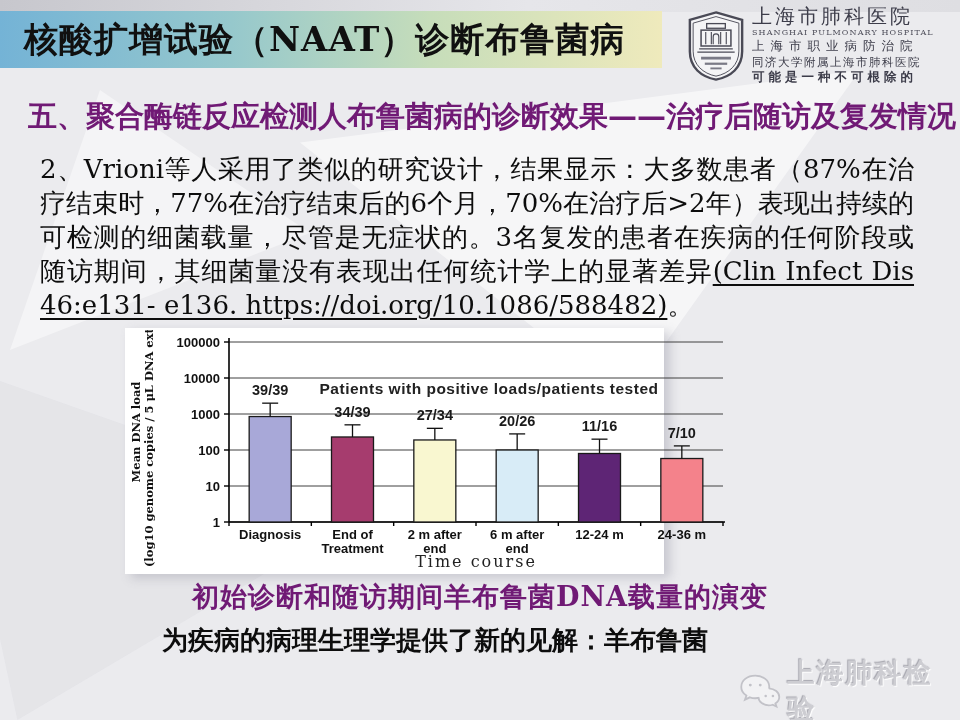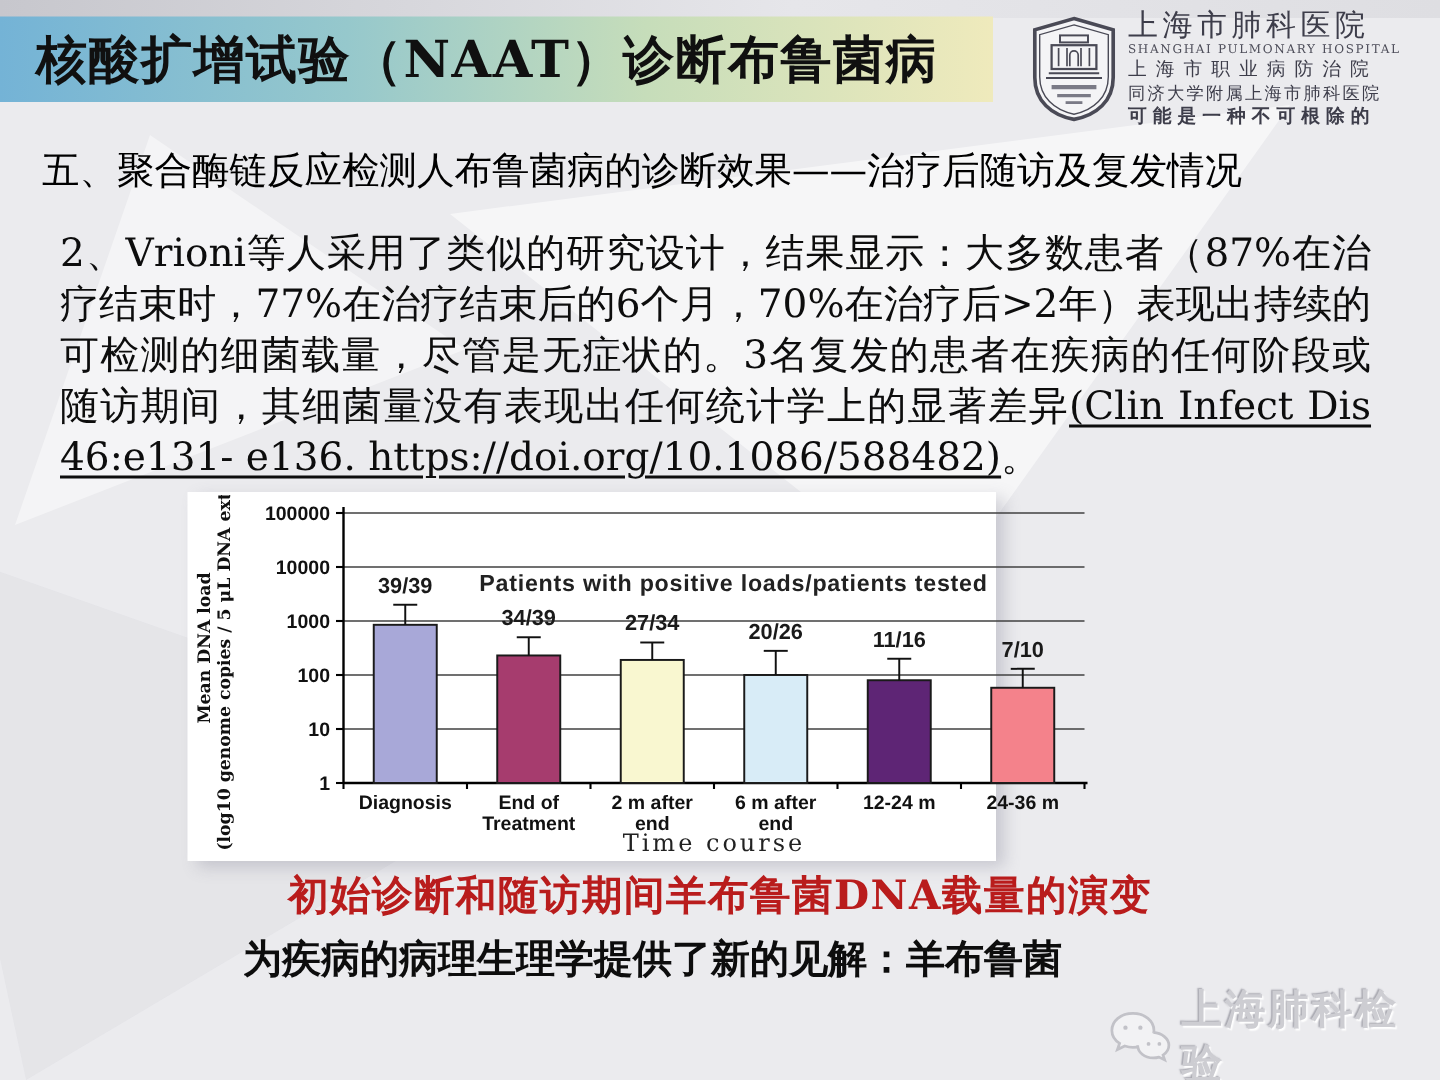--- a/index.html
+++ b/index.html
@@ -24,31 +24,31 @@
   .logo{position:absolute;top:6px;left:688px;width:266px;display:flex;align-items:flex-start;}
   .logo .shield{flex:0 0 auto;margin-top:4px;}
   .logo .ltxt{margin-left:8px;color:#3d3d4a;line-height:1;}
   .logo .l1{font-size:20px;font-weight:400;letter-spacing:3px;white-space:nowrap;}
   .logo .l2{font-size:8px;letter-spacing:1.1px;margin-top:3px;color:#4c4c58;white-space:nowrap;}
   .logo .l3{font-size:12.5px;font-weight:400;letter-spacing:6px;margin-top:3px;white-space:nowrap;}
   .logo .l4{font-size:11.5px;font-weight:400;letter-spacing:1.5px;margin-top:4px;white-space:nowrap;}
   .logo .l5{font-size:12.5px;font-weight:700;letter-spacing:4px;margin-top:3px;white-space:nowrap;}
 
   .heading{position:absolute;top:97px;left:28px;width:920px;
-           font-size:25px;font-weight:400;color:#000000;white-space:nowrap;}
+           font-size:29px;font-weight:700;color:#701a75;white-space:nowrap;}
   .para{position:absolute;top:152px;left:40px;width:874px;
         font-size:26px;font-weight:400;color:#0d0d0d;line-height:34px;text-align:justify;}
   .para .cite{text-decoration:underline;text-decoration-thickness:2px;text-underline-offset:4px;}
 
   .chart-panel{position:absolute;top:328px;left:125px;width:539px;height:246px;
                background:#ffffff;box-shadow:6px 4px 10px rgba(120,120,140,.30);}
   .chart-panel svg{display:block;margin:2px 0 0 2px;}
 
   .caption{position:absolute;top:579px;left:0;width:960px;text-align:center;
-           font-size:27px;font-weight:700;color:#b91c1c;letter-spacing:1px;}
+           font-size:27px;font-weight:700;color:#701a75;letter-spacing:1px;}
   .conclusion{position:absolute;top:620px;left:105px;width:660px;text-align:center;
               font-size:26px;font-weight:700;color:#0d0d0d;line-height:40px;}
 
   .watermark{position:absolute;top:655px;left:738px;display:flex;align-items:center;}
   .watermark .wtxt{font-size:27px;font-weight:700;letter-spacing:2px;color:#cdcdd2;
                    margin-left:6px;text-shadow:1px 1px 1px #ffffff,-1px -1px 1px #a8a8b0;}
 </style>
 </head>
 <body>
 

